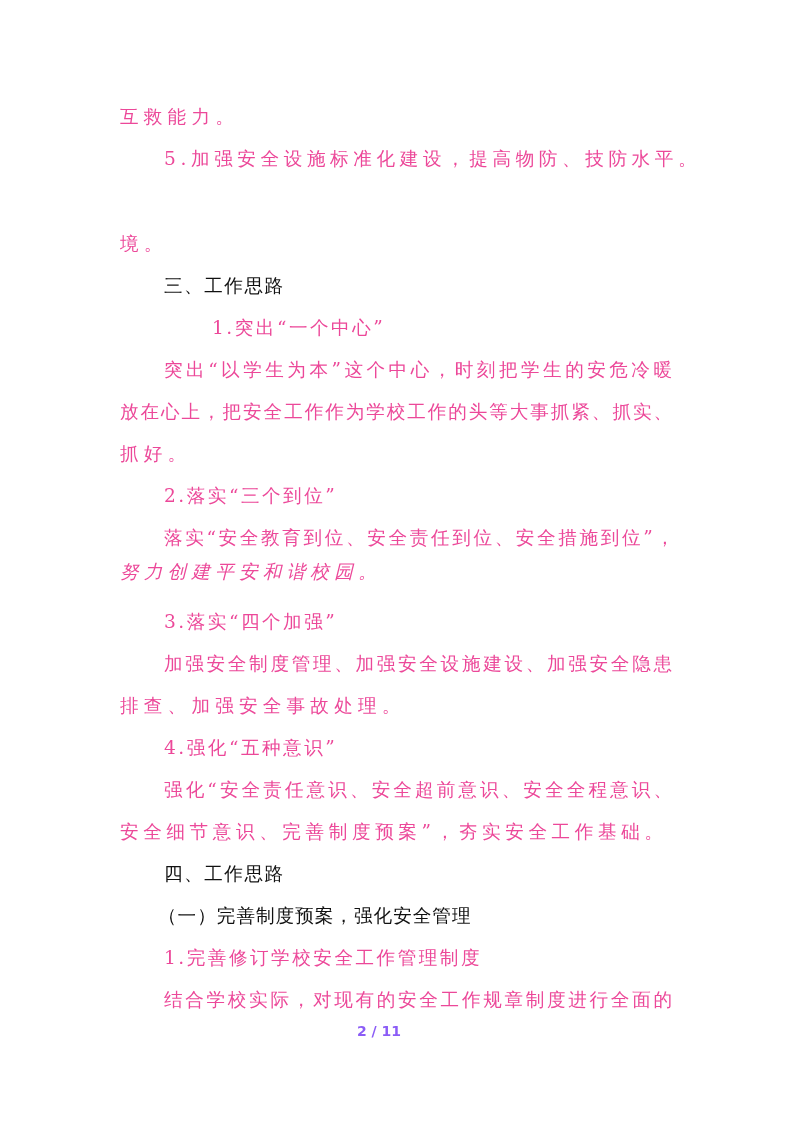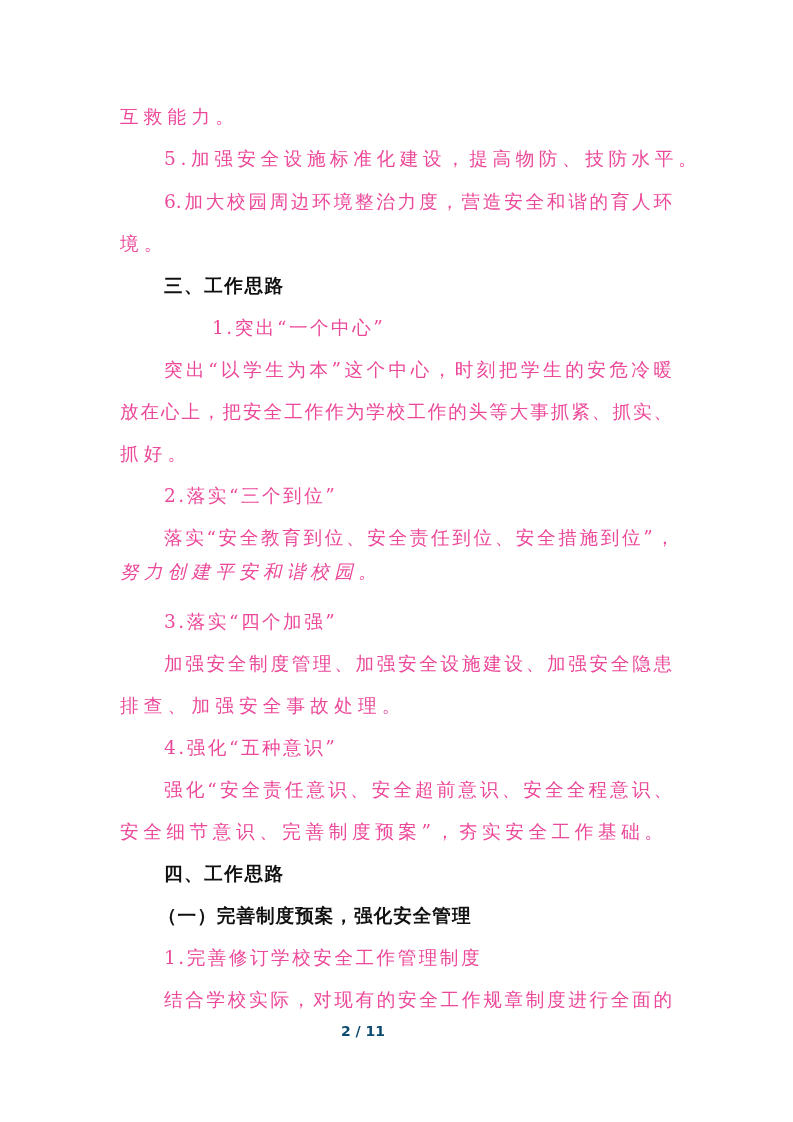--- a/index.html
+++ b/index.html
@@ -3,34 +3,33 @@
 <meta charset="utf-8">
 <style>
   html, body { margin: 0; padding: 0; background: #ffffff; }
   body { width: 793px; height: 1122px; position: relative; overflow: hidden;
          font-family: "DejaVu Serif", "Liberation Serif", serif; color: #222; }
   .page { position: absolute; left: 0; top: 0; width: 793px; height: 1122px; background: #fff; }
   .line { position: absolute; left: 120px; width: 555px; font-size: 18.6px; line-height: 24px;
           white-space: nowrap; letter-spacing: 5.2px; color: #ec4899; }
   .indent { left: 164px; }
   .justify { text-align: justify; text-align-last: justify; letter-spacing: 0; }
-  .bold { font-family: "DejaVu Sans", "Liberation Sans", sans-serif; font-weight: bold; letter-spacing: 1.5px; color: #111; }
+  .bold { font-family: "DejaVu Sans", "Liberation Sans", sans-serif; font-weight: normal; letter-spacing: 1.5px; color: #111; }
   .sub { letter-spacing: 2.5px; }
   .footer { position: absolute; left: 0; width: 726px; top: 1023px; text-align: center;
             font-family: "DejaVu Sans", "Liberation Sans", sans-serif; font-weight: bold;
-            font-size: 14px; color: #0c4a6e; }
+            font-size: 14px; color: #8b5cf6; padding-left: 16px; }
 </style>
 </head>
 <body>
 
 <div class="page">
 
   <div class="line" style="top:105px;">互救能力。</div>
   <div class="line indent" style="top:147px; letter-spacing:4.6px;">5.加强安全设施标准化建设，提高物防、技防水平。</div>
-  <div class="line indent justify" style="top:190px; width:508px;">6.加大校园周边环境整治力度，营造安全和谐的育人环</div>
   <div class="line" style="top:232px;">境。</div>
 
   <div class="line indent bold" style="top:274px;">三、工作思路</div>
   <div class="line indent sub" style="top:316px;margin-left:48px;">1.突出“一个中心”</div>
   <div class="line indent justify" style="top:358px; width:508px;">突出“以学生为本”这个中心，时刻把学生的安危冷暖</div>
   <div class="line justify" style="top:400px; width:552px;">放在心上，把安全工作作为学校工作的头等大事抓紧、抓实、</div>
   <div class="line" style="top:442px;">抓好。</div>
 
   <div class="line indent sub" style="top:484px;">2.落实“三个到位”</div>
   <div class="line indent justify" style="top:526px; width:510px;">落实“安全教育到位、安全责任到位、安全措施到位”，</div>

